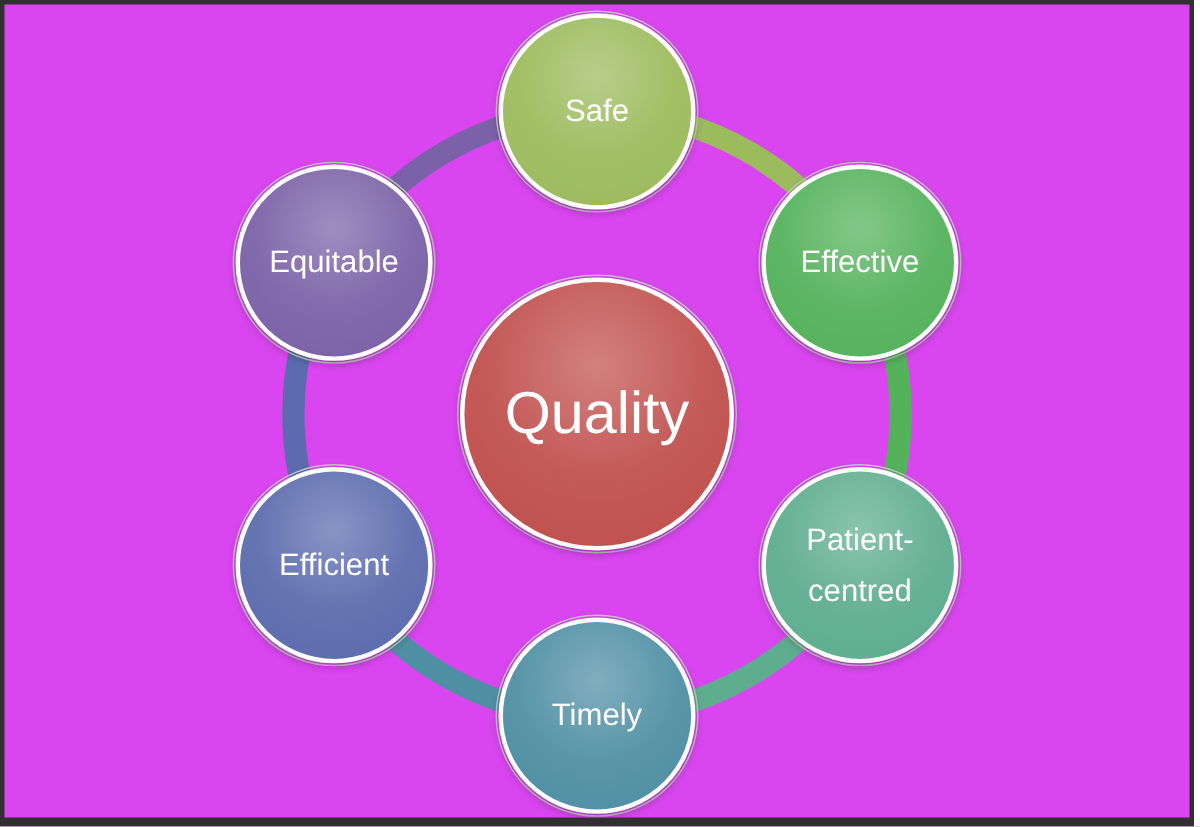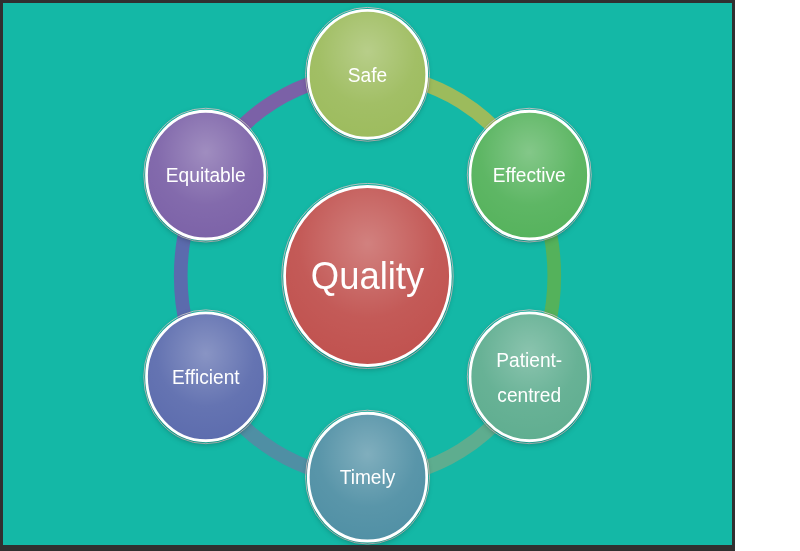--- a/index.html
+++ b/index.html
@@ -3,25 +3,25 @@
 <meta charset="utf-8">
 <style>
   html, body {
     margin: 0;
     padding: 0;
     background: #ffffff;
     font-family: "Liberation Sans", sans-serif;
   }
   .frame {
     box-sizing: border-box;
-    width: 735px;
+    width: 796px;
     height: 551px;
     border: 3px solid #303030;
     border-bottom-width: 6px;
-    background: #14b8a6;
+    background: #d946ef;
     position: relative;
     overflow: hidden;
   }
   .frame svg {
     display: block;
     width: 100%;
     height: 100%;
   }
   .ring-seg {
     fill: none;

